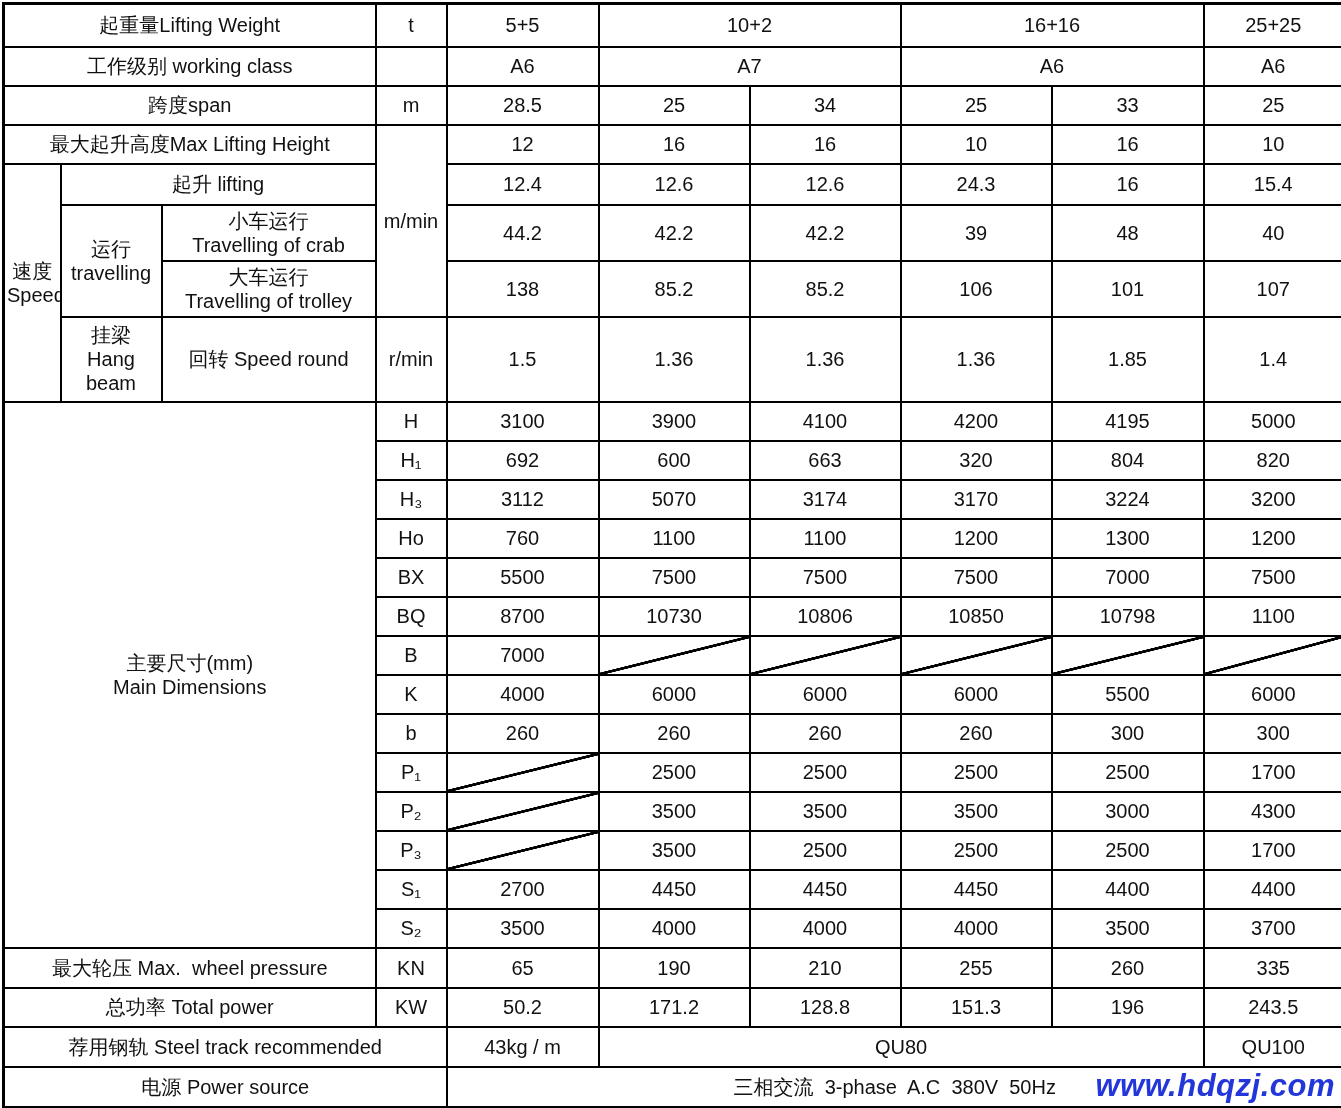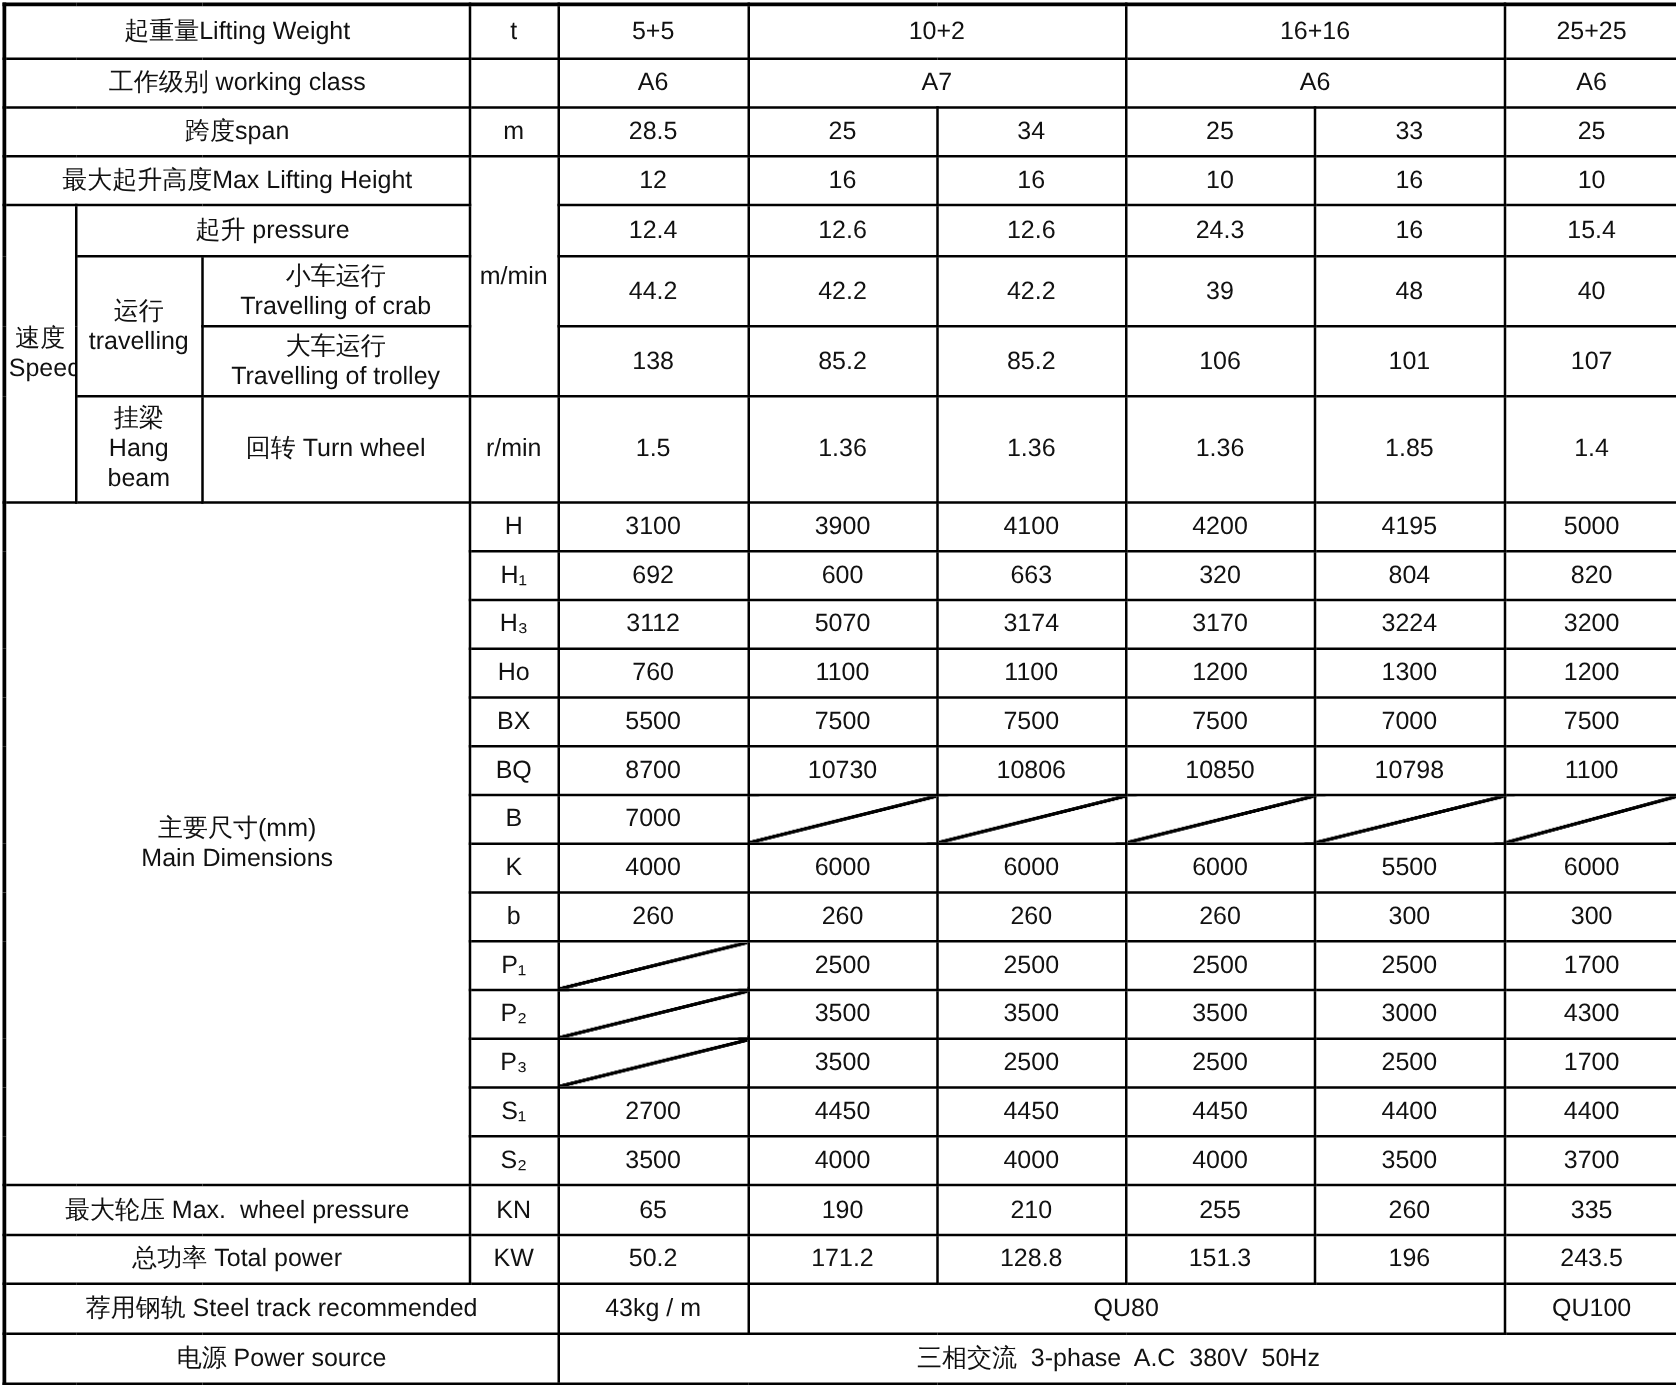--- a/index.html
+++ b/index.html
@@ -106,21 +106,21 @@
     <td>16</td>
     <td>16</td>
     <td>10</td>
     <td>16</td>
     <td>10</td>
   </tr>
 
   <tr style="height:41px">
     <td class="lbl speed-col" rowspan="4">速度
 Speed</td>
-    <td class="lbl" colspan="2">起升 pressure</td>
+    <td class="lbl" colspan="2">起升 lifting</td>
     <td>12.4</td>
     <td>12.6</td>
     <td>12.6</td>
     <td>24.3</td>
     <td>16</td>
     <td>15.4</td>
   </tr>
 
   <tr style="height:56px">
     <td class="lbl" rowspan="2">运行
@@ -143,21 +143,21 @@
     <td>85.2</td>
     <td>106</td>
     <td>101</td>
     <td>107</td>
   </tr>
 
   <tr style="height:85px">
     <td class="lbl">挂梁
 Hang
 beam</td>
-    <td class="lbl">回转 Turn wheel</td>
+    <td class="lbl">回转 Speed round</td>
     <td class="unit">r/min</td>
     <td>1.5</td>
     <td>1.36</td>
     <td>1.36</td>
     <td>1.36</td>
     <td>1.85</td>
     <td>1.4</td>
   </tr>
 
   <tr style="height:39px">
@@ -318,13 +318,14 @@
     <td>QU100</td>
   </tr>
 
   <tr style="height:41px">
     <td class="lbl" colspan="4">电源 Power source</td>
     <td colspan="6">三相交流&nbsp; 3-phase&nbsp; A.C&nbsp; 380V&nbsp; 50Hz</td>
   </tr>
 </tbody>
     </table>
 
+<div class="watermark">www.hdqzj.com</div>
 </div>
 
 </body></html>

